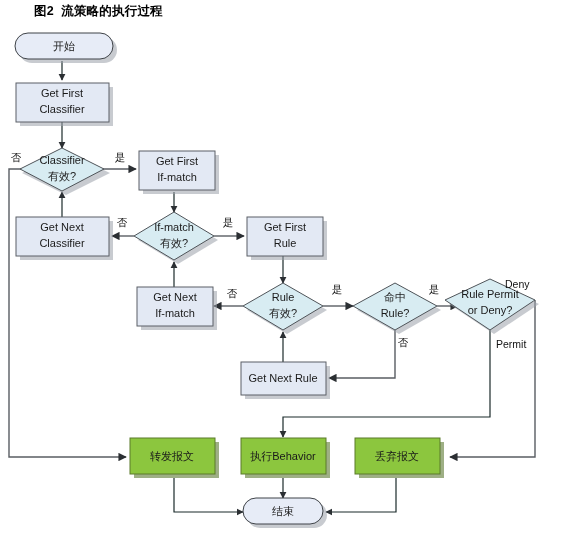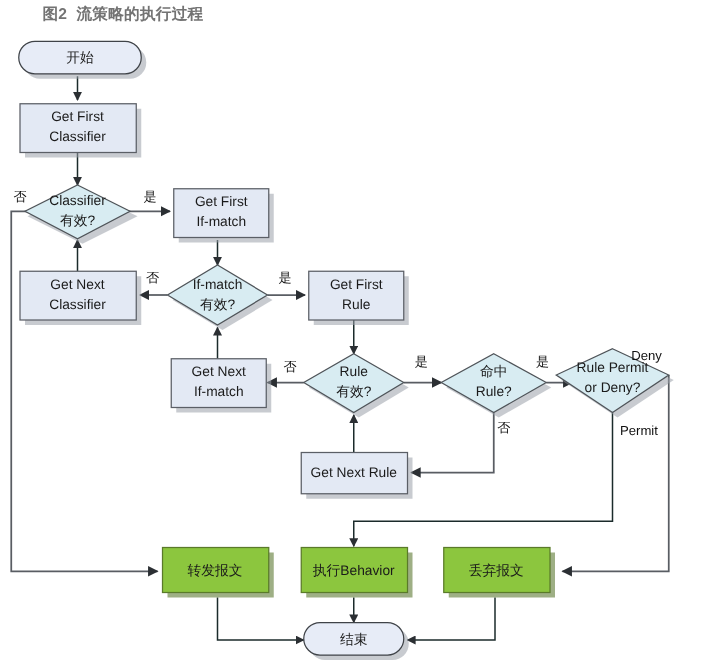--- a/index.html
+++ b/index.html
@@ -13,21 +13,21 @@
     font-family: "Liberation Sans", "DejaVu Sans", sans-serif;
     overflow: hidden;
     position: relative;
   }
   #figure-title {
     position: absolute;
     left: 6px;
     top: 3px;
     font-size: 12.5px;
     font-weight: bold;
-    color: #737373;
+    color: #000000;
     letter-spacing: 0.2px;
     white-space: pre;
     padding-left: 28px;
   }
   #flowchart-canvas {
     position: absolute;
     left: 0;
     top: 0;
     width: 565px;
     height: 536px;

